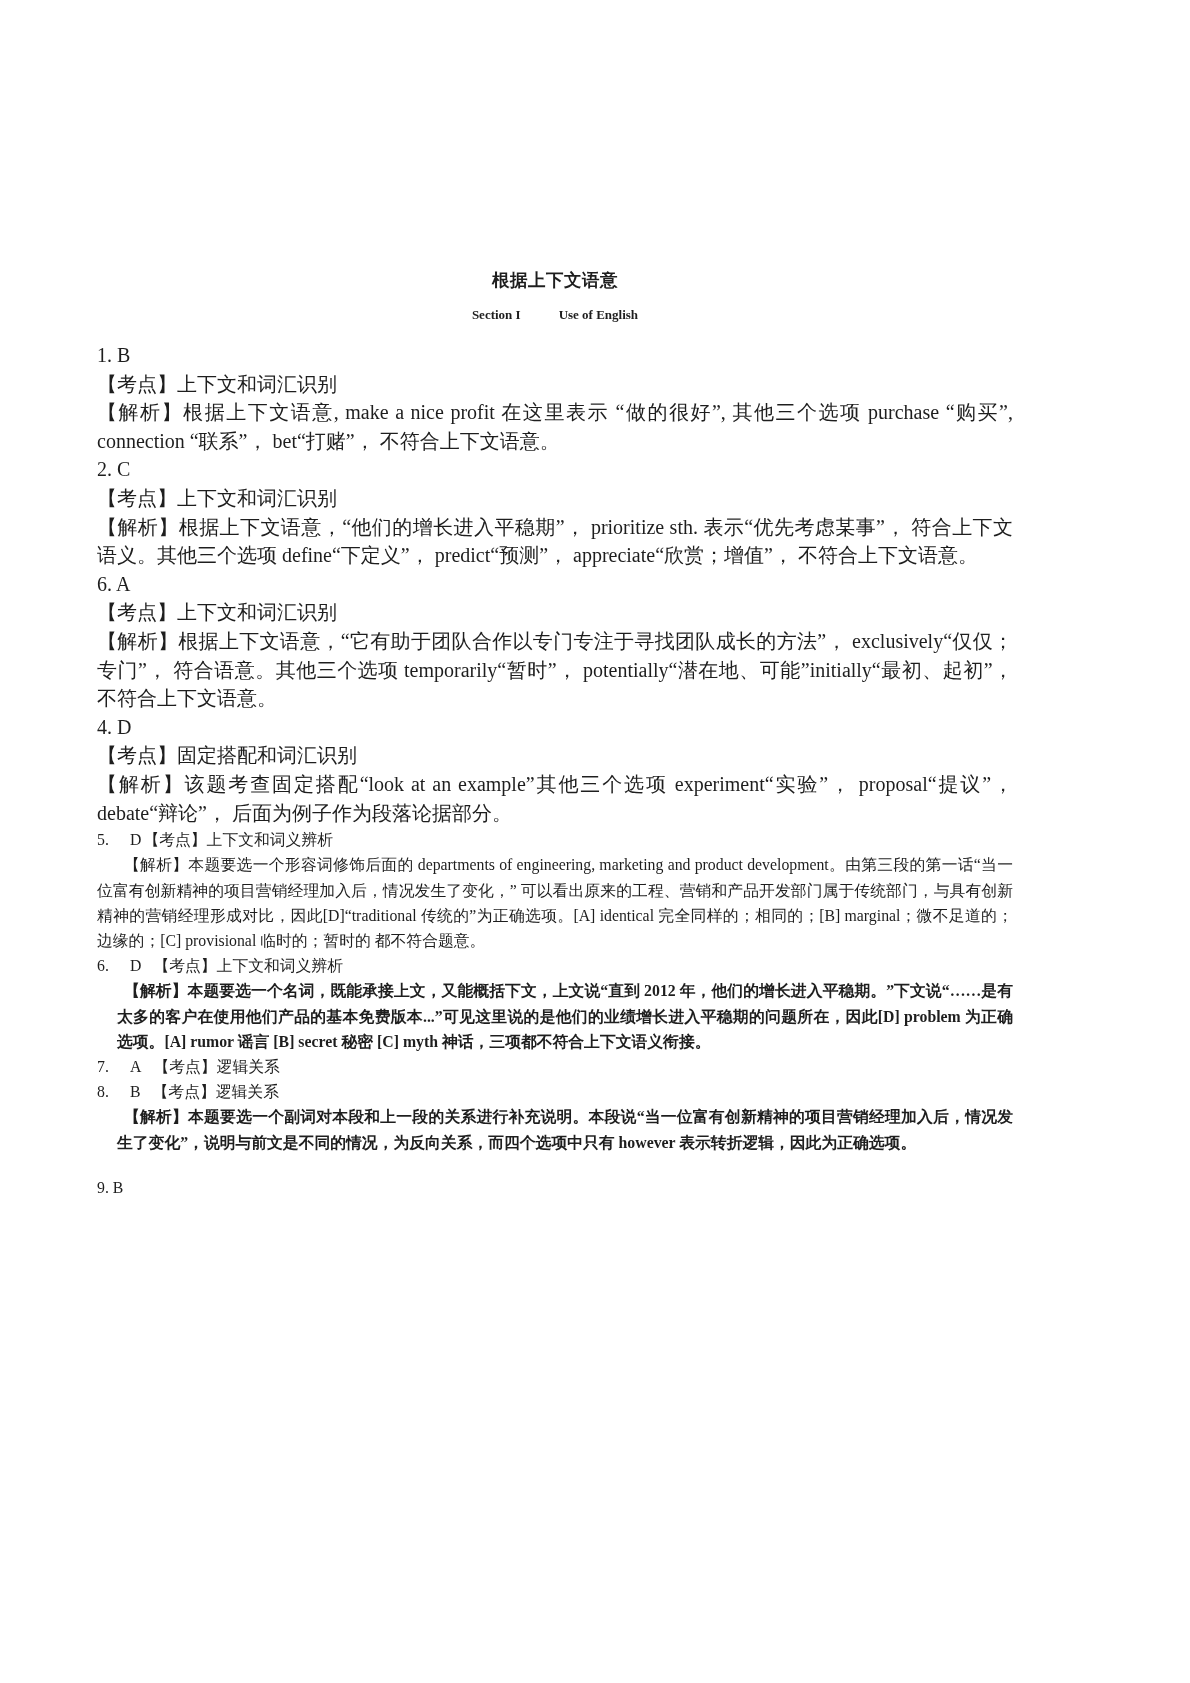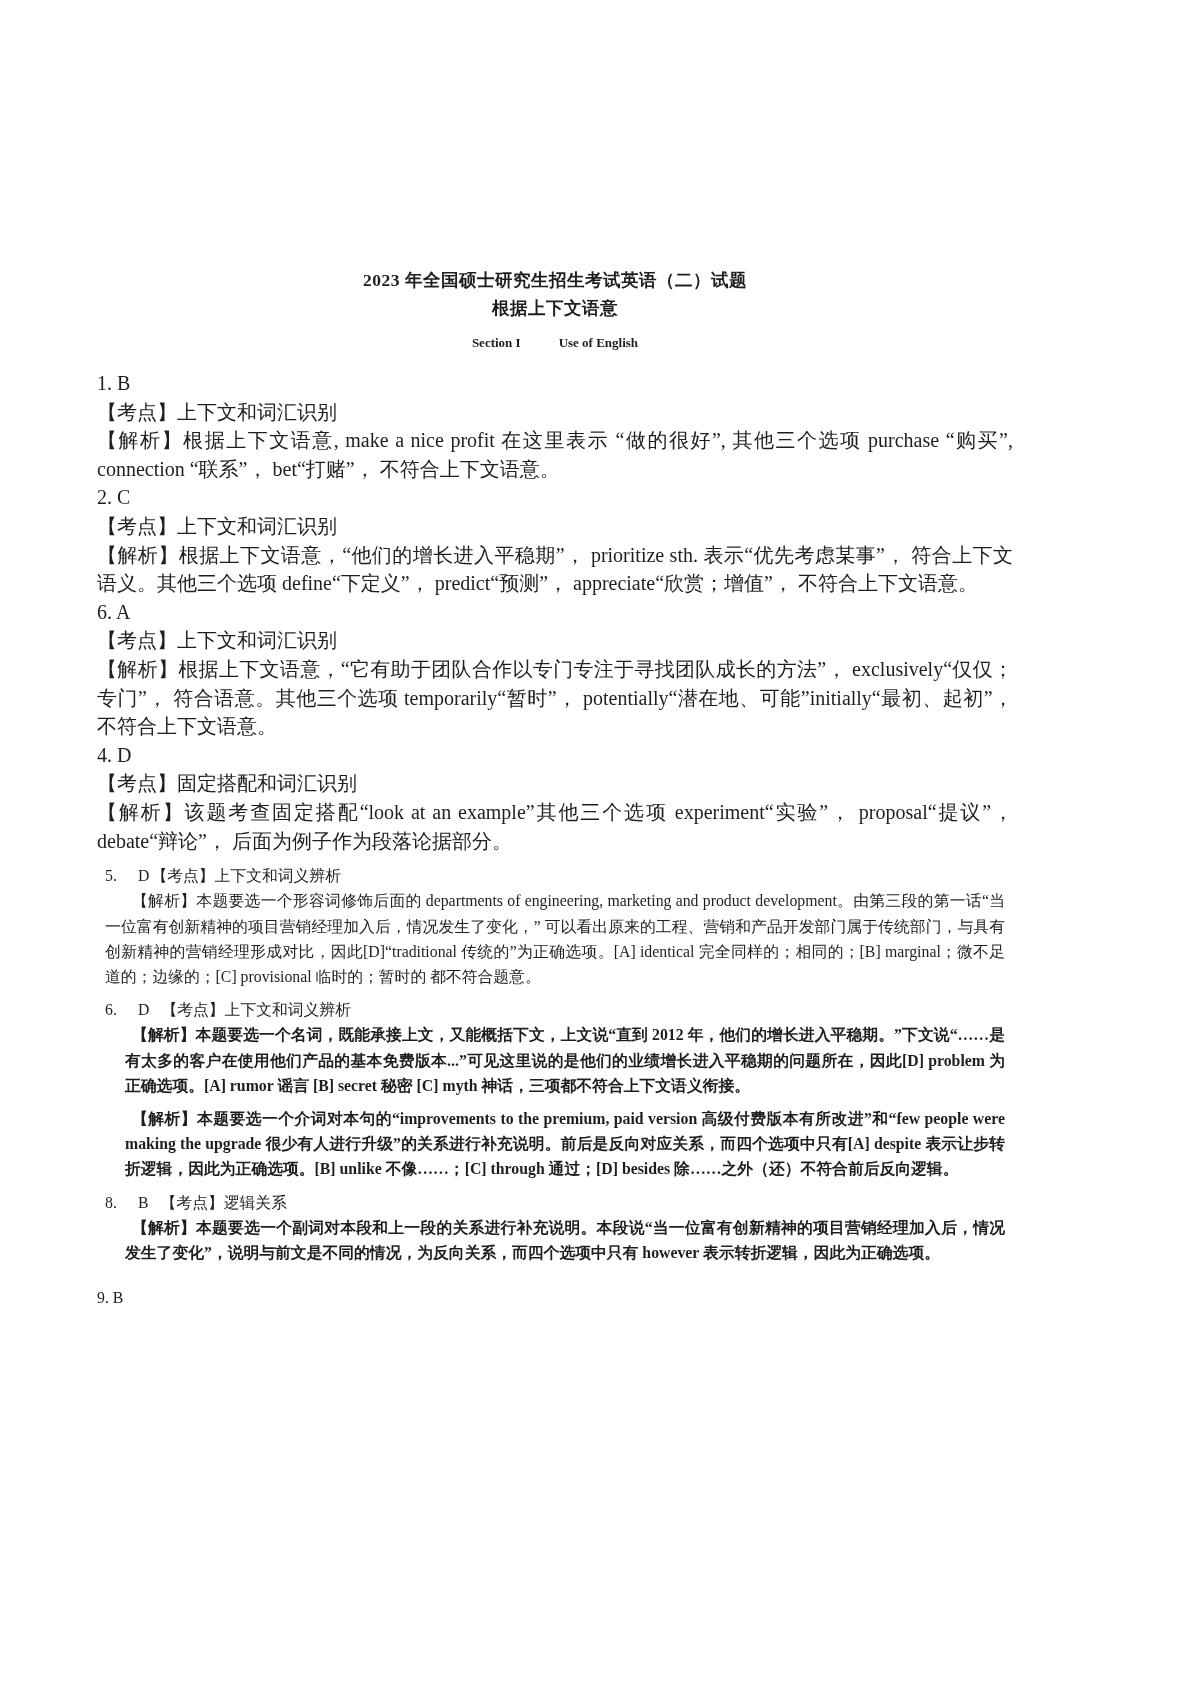--- a/index.html
+++ b/index.html
@@ -22,39 +22,38 @@
     margin-top:11px;margin-bottom:16px;
   }
   .sec-label{margin-right:38px;}
 
   p{margin:0;text-align:justify;}
 
   .zone-a{font-size:20px;line-height:28.6px;}
   .zone-b{font-size:15.8px;line-height:25.2px;}
 
   .q-block{margin:0;}
-  .q-inline{margin:8px;}
+  .q-inline{margin:0;}
 
   .num{display:inline-block;min-width:33px;}
   .ansl{margin-right:12px;}
   .ansl.tight{margin-right:2px;}
 
   .jie{text-indent:27px;}
   .q-inline.pad .jie{padding-left:20px;text-indent:7px;font-weight:bold;}
   .q-inline.nopad .jie{padding-left:0;}
 
   .final-answer{margin-top:19px;line-height:28px;}
 </style>
 </head>
 <body>
 
 <div class="page">
   <div class="content">
 
-    <div class="doc-title">2023 年全国硕士研究生招生考试英语（二）试题</div>
     <div class="doc-title">根据上下文语意</div>
 
     <div class="section-heading">
       <span class="sec-label">Section I</span><span>Use of English</span>
     </div>
 
     <div class="zone-a">
 
       <div class="q-block">
         <p class="ans">1. B</p>
@@ -92,21 +91,23 @@
       </div>
 
       <div class="q-inline pad">
         <p class="head">
           <span class="num">6.</span><span class="ansl">D</span><span>【考点】上下文和词义辨析</span>
         </p>
         <p class="jie">【解析】本题要选一个名词，既能承接上文，又能概括下文，上文说“直到 2012 年，他们的增长进入平稳期。”下文说“……是有太多的客户在使用他们产品的基本免费版本...”可见这里说的是他们的业绩增长进入平稳期的问题所在，因此[D] problem 为正确选项。[A] rumor 谣言 [B] secret 秘密 [C] myth 神话，三项都不符合上下文语义衔接。</p>
       </div>
 
       <div class="q-inline pad">
-        <p class="jie">【解析】本题要选一个介词对本句的“improvements to the premium, paid version 高级付费版本有所改进”和“few people were making the upgrade 很少有人进行升级”的关系进行补充说明。前后是反向对应关系，而四个选项中只有[A] despite 表示让步转折逻辑，因此为正确选项。[B] unlike 不像……；[C] through 通过；[D] besides 除……之外（还）不符合前后反向逻辑。</p>
+        <p class="head">
+          <span class="num">7.</span><span class="ansl">A</span><span>【考点】逻辑关系</span>
+        </p>
       </div>
 
       <div class="q-inline pad">
         <p class="head">
           <span class="num">8.</span><span class="ansl">B</span><span>【考点】逻辑关系</span>
         </p>
         <p class="jie">【解析】本题要选一个副词对本段和上一段的关系进行补充说明。本段说“当一位富有创新精神的项目营销经理加入后，情况发生了变化”，说明与前文是不同的情况，为反向关系，而四个选项中只有 however 表示转折逻辑，因此为正确选项。</p>
       </div>
 
       <p class="final-answer">9. B</p>

